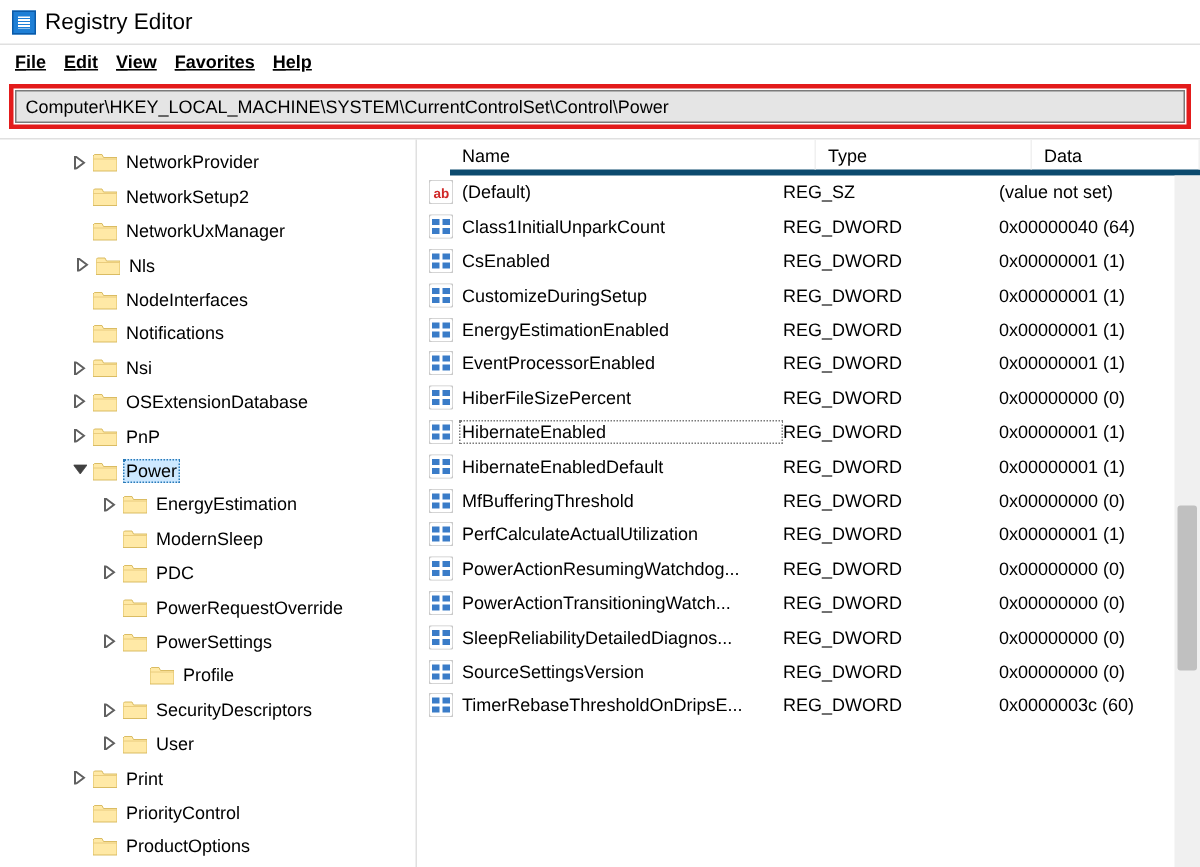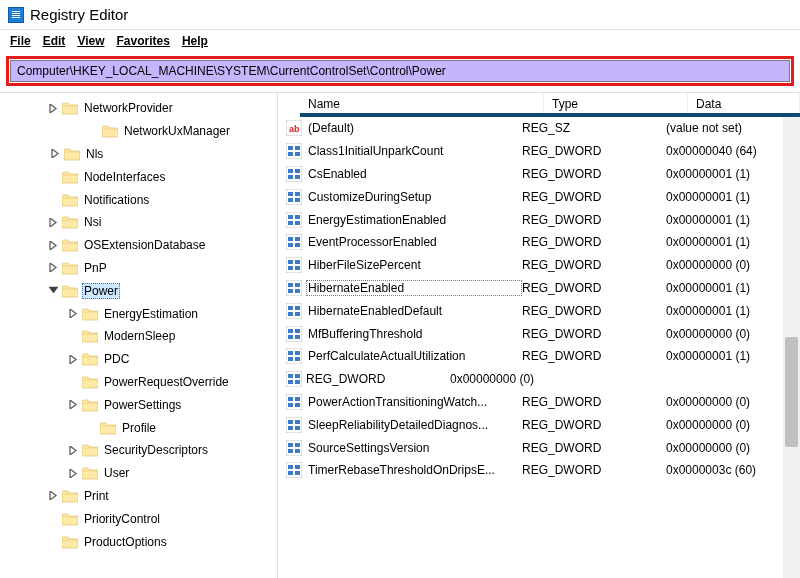--- a/index.html
+++ b/index.html
@@ -6,21 +6,21 @@
 body { font-family: "Segoe UI", Tahoma, sans-serif; font-size: 12px; background: #fff; color: #000; width: 800px; height: 578px; overflow: hidden; }
 .titlebar { display: flex; align-items: center; height: 30px; padding: 0 8px; border-bottom: 1px solid #e0e0e0; }
 .titlebar-icon { width: 16px; height: 16px; background: #1e7fd6; border: 1px solid #0a5aa8; margin-right: 6px; display: flex; align-items: center; justify-content: center; }
 .titlebar-icon::before { content: ""; display: block; width: 8px; height: 8px; background: repeating-linear-gradient(to bottom, #fff 0 1px, #1e7fd6 1px 2px); }
 .titlebar-text { font-size: 15px; }
 .menubar { display: flex; height: 22px; align-items: center; padding: 0 4px; font-weight: bold; }
 .menu-item { padding: 2px 6px; cursor: default; }
 .menu-item .u { text-decoration: underline; }
 .address-wrap { padding: 4px 6px 6px 6px; }
 .address-highlight { border: 3px solid #e31b1b; padding: 1px; }
-.address { border: 1px solid #7a7a7a; background: #c4b5fd; height: 22px; display: flex; align-items: center; padding: 0 6px; font-size: 12px; }
+.address { border: 1px solid #7a7a7a; background: #e5e5e5; height: 22px; display: flex; align-items: center; padding: 0 6px; font-size: 12px; }
 .content { display: flex; height: calc(578px - 30px - 22px - 40px); border-top: 1px solid #e0e0e0; }
 .tree { width: 278px; overflow: hidden; border-right: 1px solid #e0e0e0; padding-top: 4px; position: relative; }
 .tree-row { display: flex; align-items: center; height: 22.8px; white-space: nowrap; }
 .toggle { width: 14px; display: inline-flex; justify-content: center; color: #5a5a5a; font-size: 10px; line-height: 1; }
 .toggle svg { width: 9px; height: 9px; }
 .folder-icon { width: 16px; height: 14px; margin: 0 4px 0 2px; }
 .folder-icon svg { width: 16px; height: 14px; display: block; }
 .tree-label { font-size: 12px; padding: 1px 2px; }
 .tree-label.sel { background: #cde8ff; border: 1px dotted #2a7ab8; padding: 0 1px; }
 .list { flex: 1; overflow: hidden; position: relative; }
@@ -73,21 +73,30 @@
             <use href="#chevron-right"></use>
           </svg>
         </span>
         <span class="folder-icon">
           <svg viewBox="0 0 16 14">
             <use href="#folder"></use>
           </svg>
         </span>
         <span class="tree-label">NetworkProvider</span>
       </div>
-      <div class="tree-row" style="padding-left: 46px; margin-left: 40px;">
+      <div class="tree-row" style="padding-left: 46px;">
+        <span class="toggle"></span>
+        <span class="folder-icon">
+          <svg viewBox="0 0 16 14">
+            <use href="#folder"></use>
+          </svg>
+        </span>
+        <span class="tree-label">NetworkSetup2</span>
+      </div>
+      <div class="tree-row" style="padding-left: 46px;">
         <span class="toggle"></span>
         <span class="folder-icon">
           <svg viewBox="0 0 16 14">
             <use href="#folder"></use>
           </svg>
         </span>
         <span class="tree-label">NetworkUxManager</span>
       </div>
       <div class="tree-row" style="padding-left: 48px;">
         <span class="toggle">
@@ -416,20 +425,21 @@
           <span class="v-name">PerfCalculateActualUtilization</span>
           <span class="v-type">REG_DWORD</span>
           <span class="v-data">0x00000001 (1)</span>
         </div>
         <div class="list-row">
           <span class="v-icon">
             <svg viewBox="0 0 16 16">
               <use href="#icon-dw"></use>
             </svg>
           </span>
+          <span class="v-name">PowerActionResumingWatchdog...</span>
           <span class="v-type">REG_DWORD</span>
           <span class="v-data">0x00000000 (0)</span>
         </div>
         <div class="list-row">
           <span class="v-icon">
             <svg viewBox="0 0 16 16">
               <use href="#icon-dw"></use>
             </svg>
           </span>
           <span class="v-name">PowerActionTransitioningWatch...</span>

